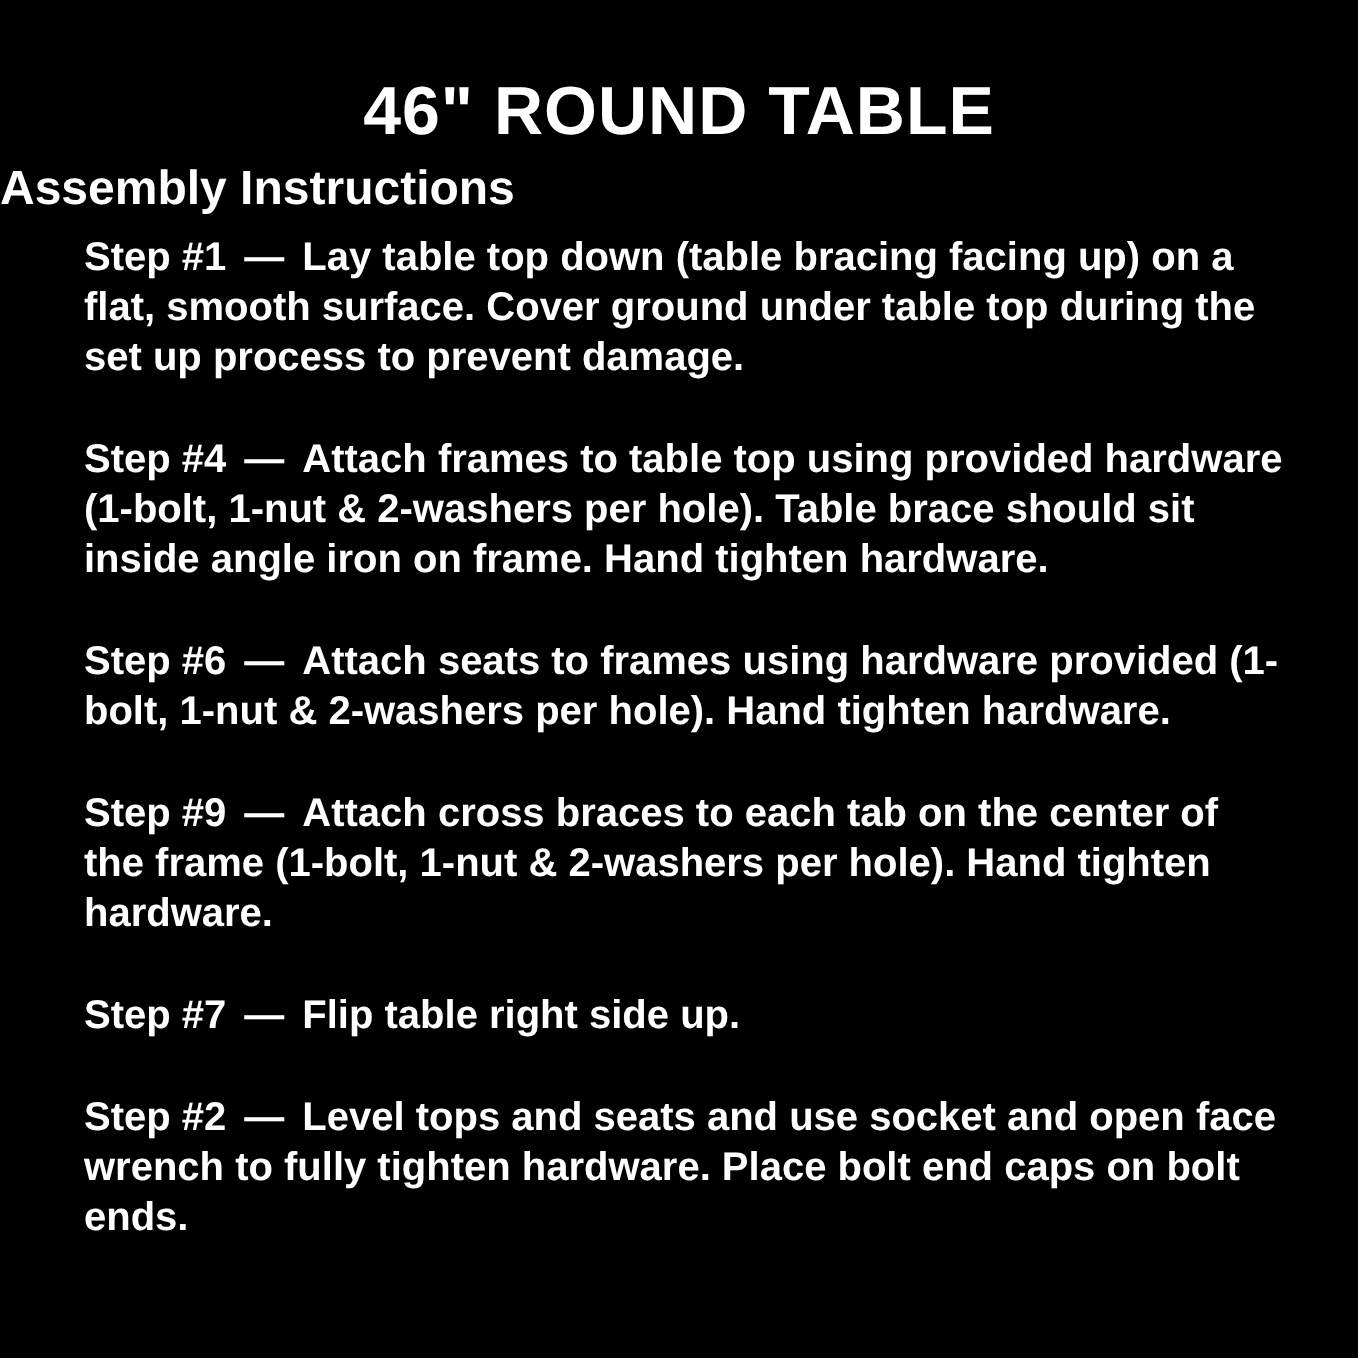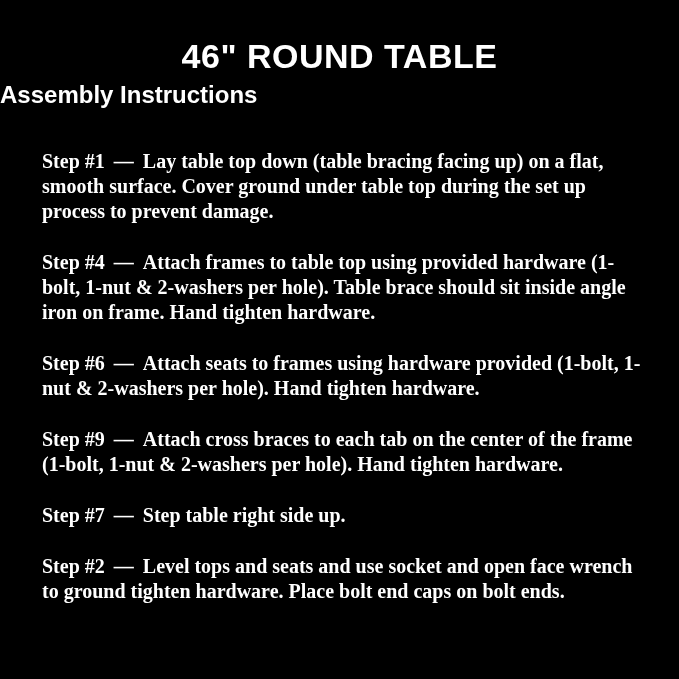--- a/index.html
+++ b/index.html
@@ -27,24 +27,23 @@
     font-size: 34px;
     line-height: 1.1;
     letter-spacing: 0.5px;
   }
   .subtitle {
     margin: 7px 0 0 0;
     font-size: 24px;
     line-height: 1.1;
   }
   .steps {
-    margin-top: 40px;
+    margin-top: 8px;
     padding-left: 42px;
     padding-right: 36px;
-    font-family: Liberation Serif, serif;
   }
   .step {
     margin: 0 0 26px 0;
     font-size: 20px;
     line-height: 25px;
   }
   .dash {
     display: inline-block;
     margin: 0 9px;
   }
@@ -58,17 +57,17 @@
 
   <div class="steps">
     <p class="step"><span>Step #1</span><span class="dash">—</span><span>Lay table top down (table bracing facing up) on a flat, smooth surface. Cover ground under table top during the set up process to prevent damage.</span></p>
 
     <p class="step"><span>Step #4</span><span class="dash">—</span><span>Attach frames to table top using provided hardware (1-bolt, 1-nut &amp; 2-washers per hole). Table brace should sit inside angle iron on frame. Hand tighten hardware.</span></p>
 
     <p class="step"><span>Step #6</span><span class="dash">—</span><span>Attach seats to frames using hardware provided (1-bolt, 1-nut &amp; 2-washers per hole). Hand tighten hardware.</span></p>
 
     <p class="step"><span>Step #9</span><span class="dash">—</span><span>Attach cross braces to each tab on the center of the frame (1-bolt, 1-nut &amp; 2-washers per hole). Hand tighten hardware.</span></p>
 
-    <p class="step"><span>Step #7</span><span class="dash">—</span><span>Step table right side up.</span></p>
+    <p class="step"><span>Step #7</span><span class="dash">—</span><span>Flip table right side up.</span></p>
 
-    <p class="step"><span>Step #2</span><span class="dash">—</span><span>Level tops and seats and use socket and open face wrench to ground tighten hardware. Place bolt end caps on bolt ends.</span></p>
+    <p class="step"><span>Step #2</span><span class="dash">—</span><span>Level tops and seats and use socket and open face wrench to fully tighten hardware. Place bolt end caps on bolt ends.</span></p>
   </div>
 </div>
 
 </body></html>

